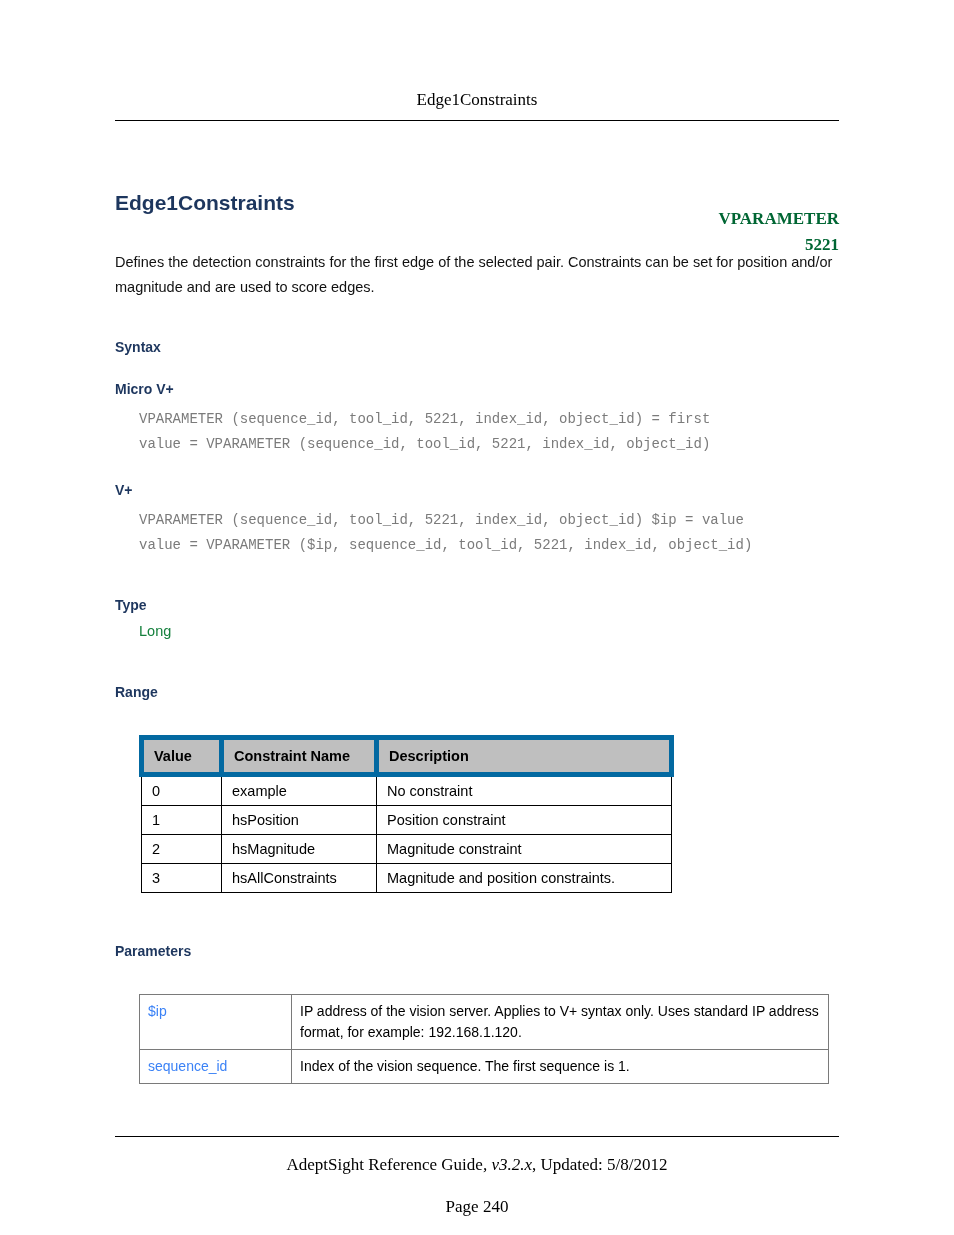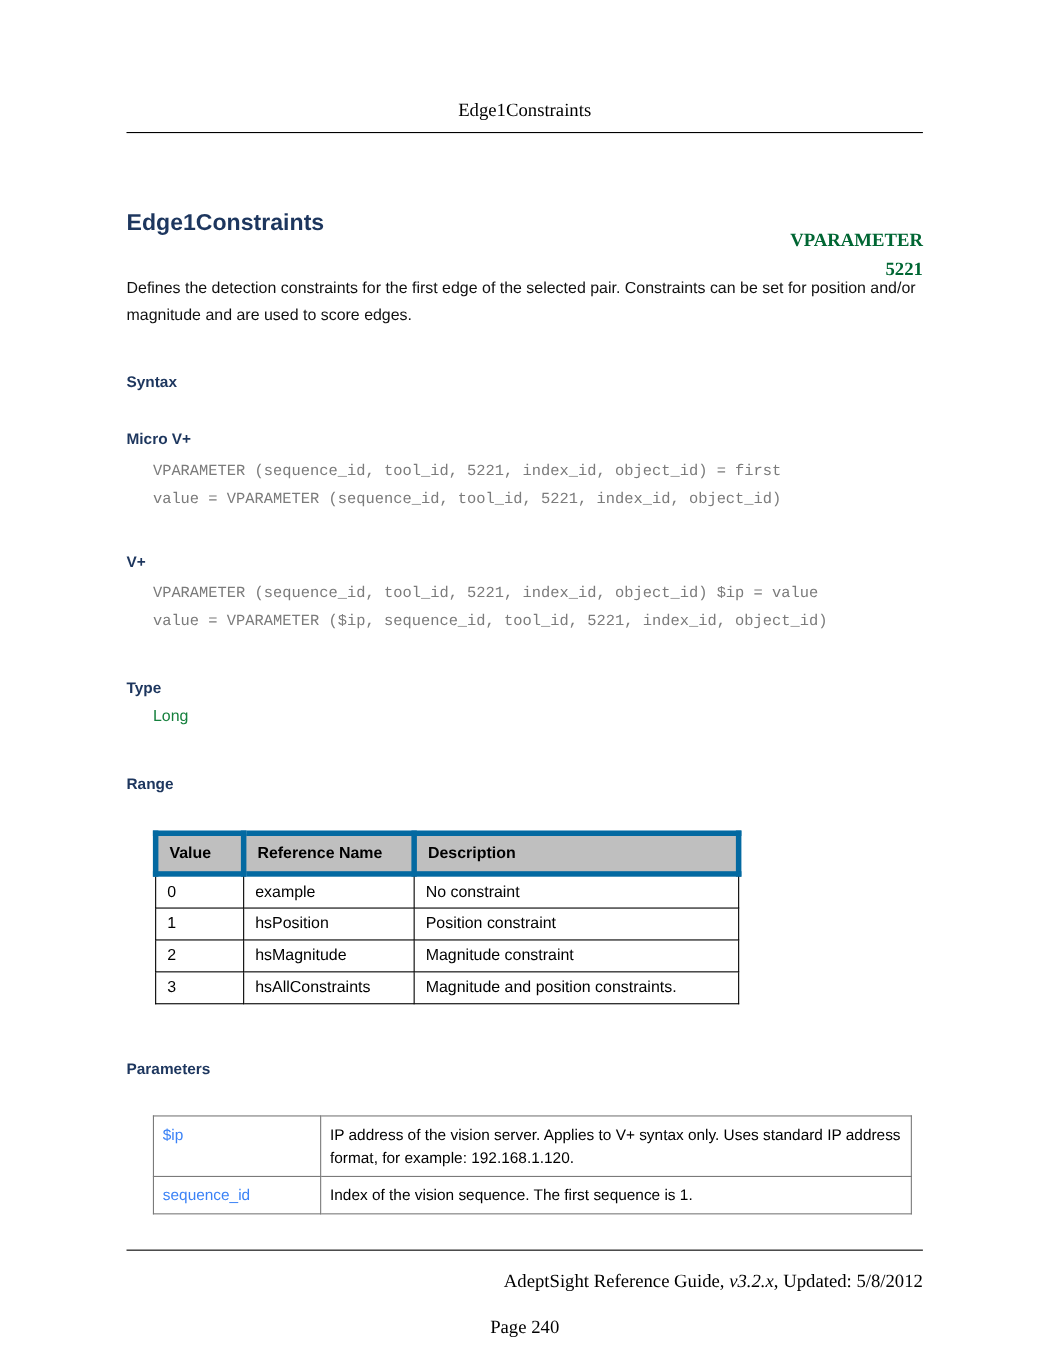--- a/index.html
+++ b/index.html
@@ -52,21 +52,21 @@
     line-height: 1.7;
     color: #111;
     margin-top: 35px;
     margin-bottom: 40px;
     font-family: Verdana, Arial, sans-serif;
   }
   .section-head {
     font-size: 14px;
     font-weight: bold;
     color: #1d365e;
-    margin-top: 36px;
+    margin-top: 26px;
     margin-bottom: 10px;
     font-family: Verdana, Arial, sans-serif;
   }
   .code-block {
     font-family: 'Courier New', monospace;
     font-size: 14px;
     color: #7b7b7b;
     margin-left: 24px;
     line-height: 1.75;
   }
@@ -117,21 +117,21 @@
     width: 135px;
     font-family: 'Courier New', monospace;
     color: #3b82f6;
     font-size: 14px;
   }
   .footer {
     position: absolute;
     bottom: 60px;
     left: 115px;
     right: 115px;
-    text-align: right;
+    text-align: center;
     border-top: 1.5px solid #000;
     padding-top: 18px;
     font-family: Georgia, 'Times New Roman', serif;
     font-size: 17px;
   }
   .footer .version { font-style: italic; }
   .page-num {
     position: absolute;
     bottom: 18px;
     left: 0;
@@ -174,21 +174,21 @@
 
   <div class="section-head" style="margin-top:40px;">Type</div>
   <div class="type-value">Long</div>
 
   <div class="section-head" style="margin-top:45px;">Range</div>
 
   <table class="range-table">
     <tbody>
         <tr>
       <th class="col-value">Value</th>
-      <th class="col-name">Reference Name</th>
+      <th class="col-name">Constraint Name</th>
       <th class="col-desc">Description</th>
     </tr>
     <tr>
       <td>0</td>
       <td>example</td>
       <td>No constraint</td>
     </tr>
     <tr>
       <td>1</td>
       <td>hsPosition</td>

